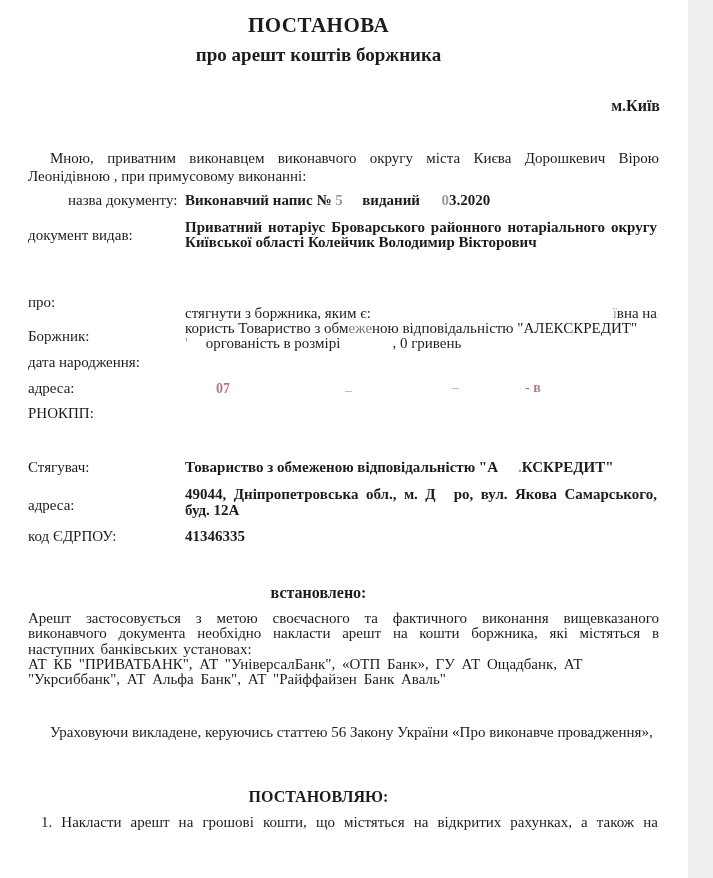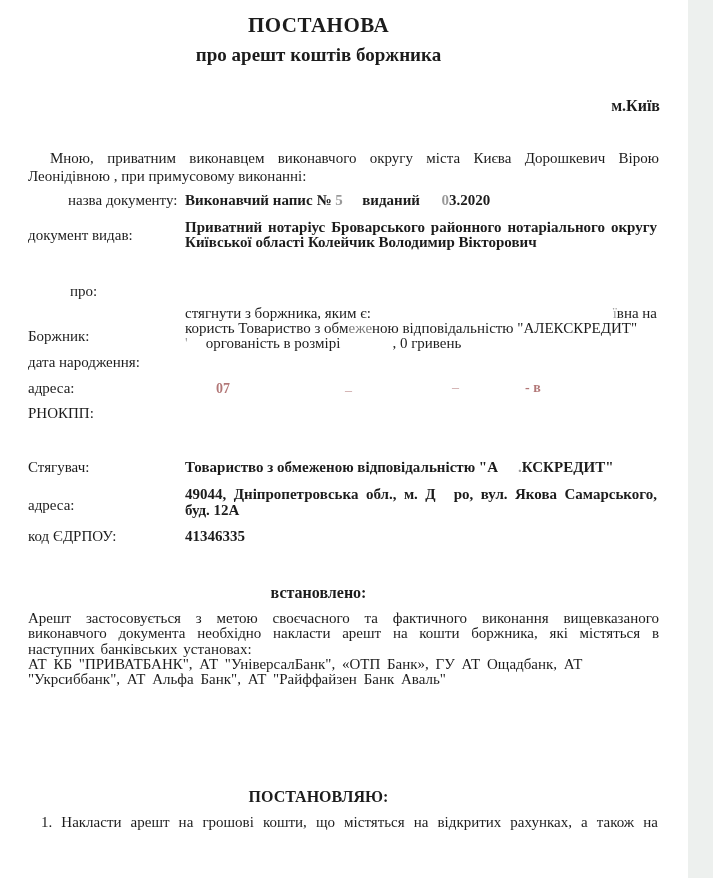--- a/index.html
+++ b/index.html
@@ -48,21 +48,21 @@
     <span class="frag">5</span>
     <span class="sp" style="width:12px;"></span>
     <span>виданий</span>
     <span class="sp" style="width:14px;"></span>
     <span class="frag">0</span><span>3.2020</span>
   </div>
 
   <div class="abs lab" style="top:227px;">документ видав:</div>
   <div class="abs val b just lh15" style="top:220px;">Приватний нотаріус Броварського районного нотаріального округу Київської області Колейчик Володимир Вікторович</div>
 
-  <div class="abs lab" style="top:283px;margin-left:42px;">про:</div>
+  <div class="abs lab" style="top:294px;">про:</div>
   <div class="abs val lh15" style="top:264px;margin-top:42px;">
     <div class="flexline">
       <span>стягнути з боржника, яким є:</span>
       <span><span class="frag">ї</span><span>вна на</span></span>
     </div>
     <div><span>користь Товариство з обм</span><span class="frag2">еже</span><span>ною відповідальністю "АЛЕКСКРЕДИТ"</span></div>
     <div><span class="frag">'</span><span class="sp" style="width:18px;"></span><span>оргованість в розмірі</span><span class="sp" style="width:52px;"></span><span>, 0 гривень</span></div>
   </div>
 
   <div class="abs lab" style="top:328px;">Боржник:</div>
@@ -84,18 +84,19 @@
     <span>49044, Дніпропетровська обл., м. Д</span><span class="sp" style="width:18px;"></span><span>ро, вул. Якова Самарського, буд. 12А</span>
   </div>
 
   <div class="abs lab" style="top:528px;">код ЄДРПОУ:</div>
   <div class="abs val b" style="top:528px;">41346335</div>
 
   <div class="abs center b estab">встановлено:</div>
   <div class="abs para mainpara">Арешт застосовується з метою своєчасного та фактичного виконання вищевказаного виконавчого документа необхідно накласти арешт на кошти боржника, які містяться в наступних банківських установах:</div>
   <div class="abs banks">АТ КБ "ПРИВАТБАНК", АТ "УніверсалБанк", «ОТП Банк», ГУ АТ Ощадбанк, АТ "Укрсиббанк", АТ Альфа Банк", АТ "Райффайзен Банк Аваль"</div>
 
+  <div class="abs para ura">Ураховуючи викладене, керуючись статтею 56 Закону України «Про виконавче провадження»,</div>
   <div class="abs center b postheading">ПОСТАНОВЛЯЮ:</div>
   <div class="abs para item1">1. Накласти арешт на грошові кошти, що містяться на відкритих рахунках, а також на</div>
 
 </div>
 
 <div class="strip"></div>
 
 </body></html>

